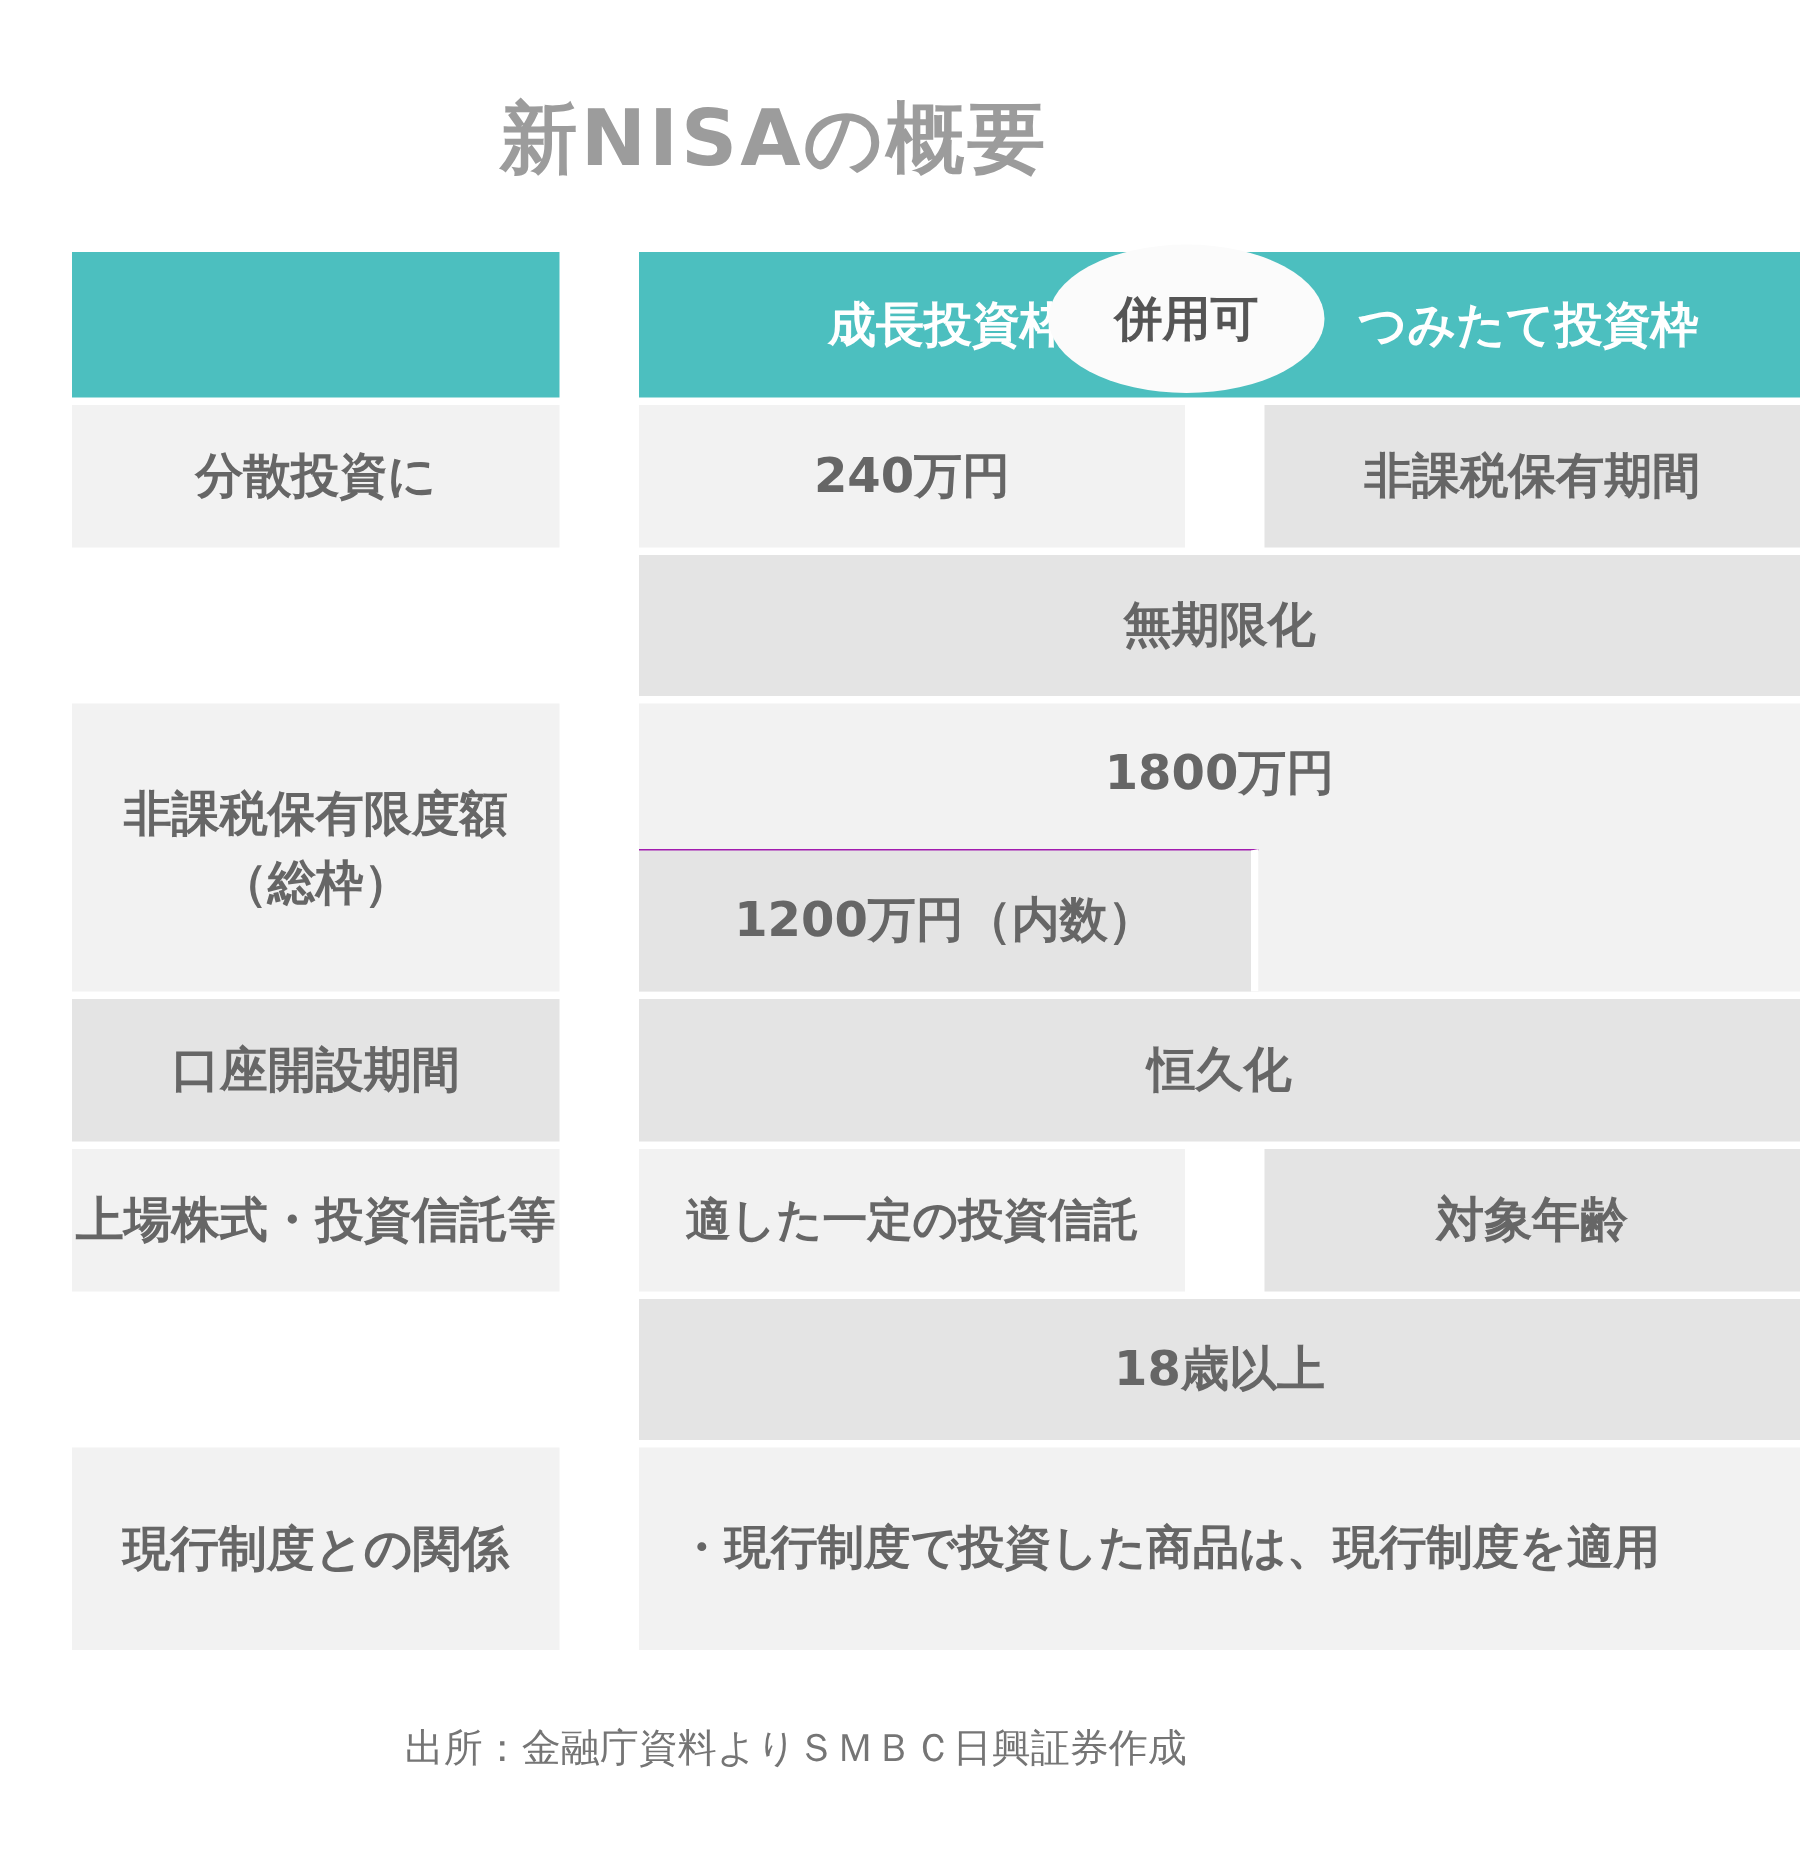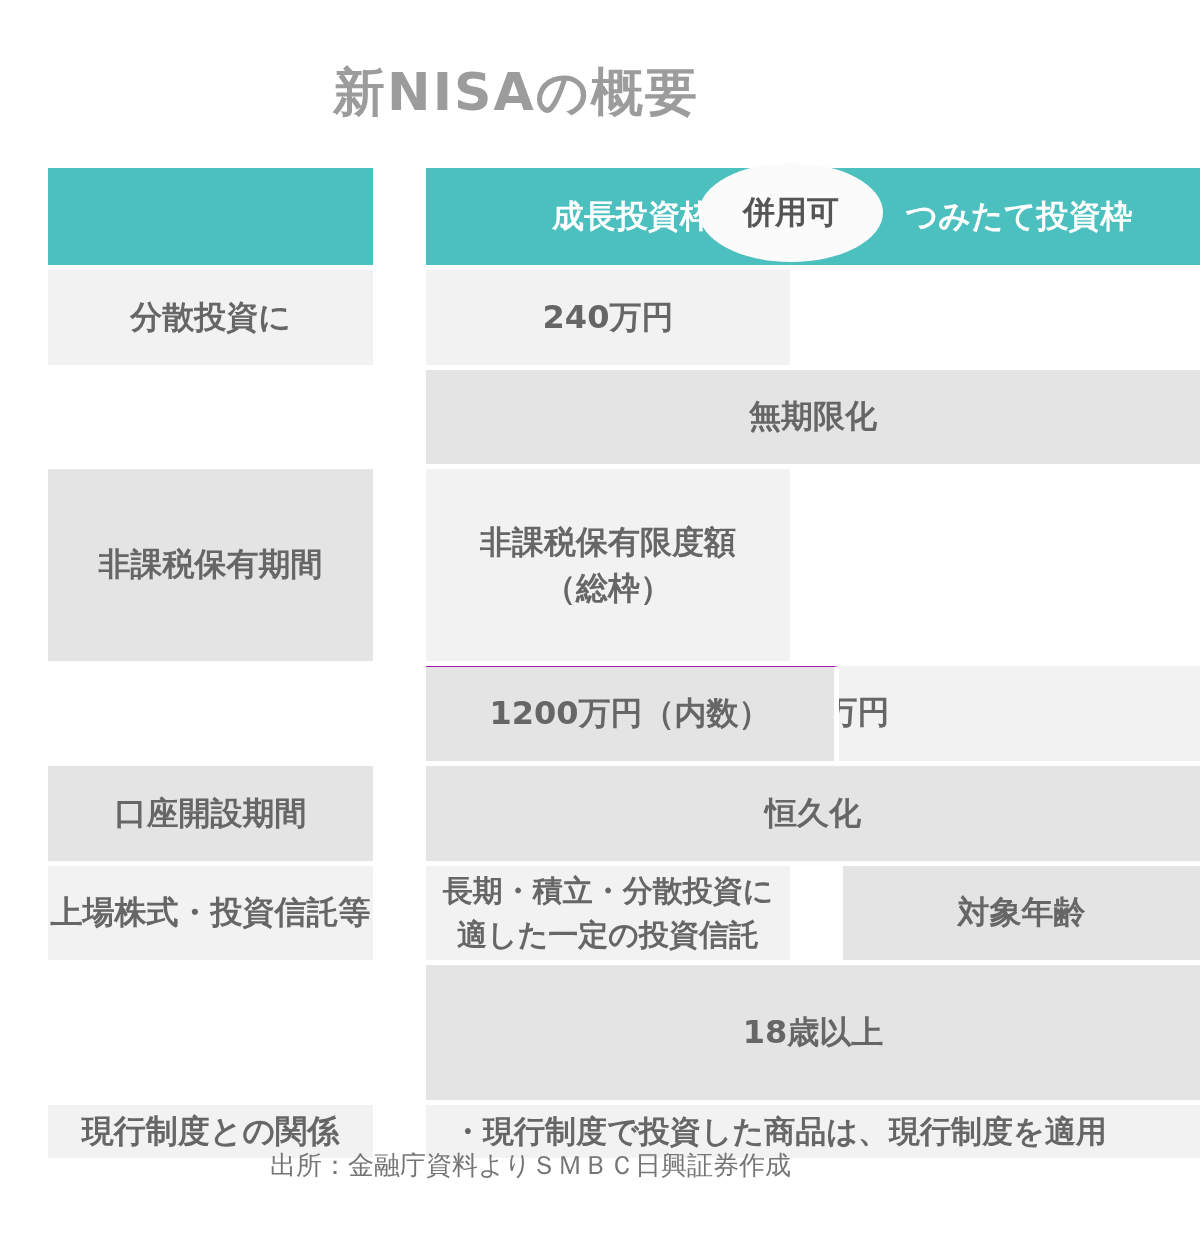--- a/index.html
+++ b/index.html
@@ -93,41 +93,40 @@
 
     <div class="cell teal"></div>
     <div class="cell teal span2 header-merged">
       <div class="header-half growth">成長投資枠</div>
       <div class="header-half tsumitate">つみたて投資枠</div>
     </div>
 
     <div class="cell light">分散投資に</div>
     <div class="cell light">240万円</div>
 
+    <div class="cell dark">非課税保有期間</div>
     <div class="cell dark span2">無期限化</div>
-    <div class="cell dark">非課税保有期間</div>
 
     <div class="cell light label-two-line">
       <div>
         <div>非課税保有限度額</div>
         <div>（総枠）</div>
       </div>
     </div>
     <div class="cell light span2 limit-cell">
       <div class="limit-top">1800万円</div>
       <div class="limit-sub">1200万円（内数）</div>
     </div>
 
     <div class="cell dark">口座開設期間</div>
     <div class="cell dark span2">恒久化</div>
 
     <div class="cell light">上場株式・投資信託等</div>
     <div class="cell light two-line">
       <div>
-        <div>長期・積立・分散投資に</div>
         <div>適した一定の投資信託</div>
       </div>
     </div>
 
     <div class="cell dark">対象年齢</div>
     <div class="cell dark span2">18歳以上</div>
 
     <div class="cell light">現行制度との関係</div>
     <div class="cell light span2 relation-cell">
       <div>・現行制度で投資した商品は、現行制度を適用</div>

